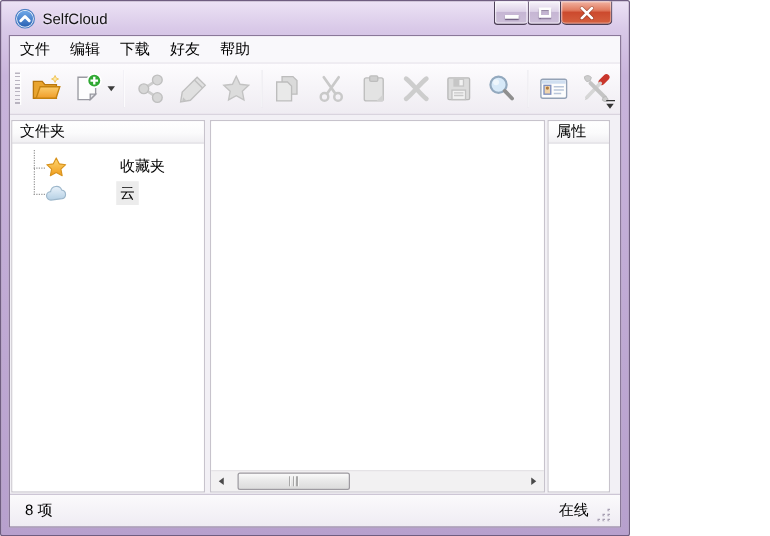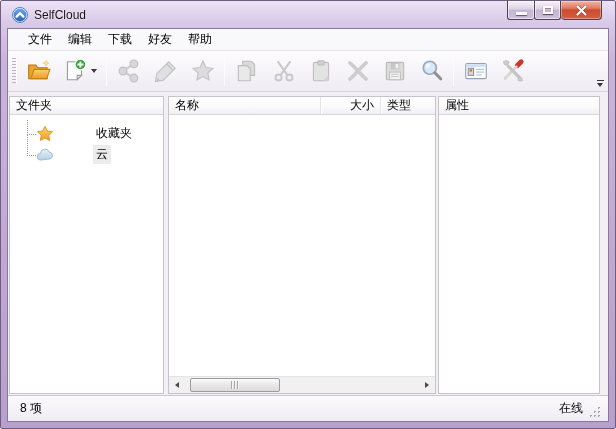--- a/index.html
+++ b/index.html
@@ -1,20 +1,20 @@
 <!DOCTYPE html>
 <html><head>
 <meta charset="utf-8">
 <style>
   * { margin:0; padding:0; box-sizing:border-box; }
   html,body { width:616px; height:429px; overflow:hidden;
     font-family:"Liberation Sans","DejaVu Sans",sans-serif; font-size:12px; color:#000; }
 
   
-  .window { position:relative; width:616px; height:429px;
+  .window { position:relative; width:504px; height:429px;
     border:1px solid #6f5d80; border-radius:2px;
     background:linear-gradient(180deg,#ece2f5 0%,#d9c9e8 22px,#c9b4dc 60px,#b7a0cd 100%); }
   .titlebar { height:27px; display:flex; align-items:center; padding-left:11px; }
   .app-icon { width:16px; height:16px; margin-right:6px; flex:0 0 auto; }
   .title-text { font-size:12px; color:#141414; text-shadow:0 0 3px rgba(255,255,255,.9); }
 
   .win-controls { position:absolute; top:0; right:13px; display:flex; }
   .wbtn { height:19px; border:1px solid #4c3f56; border-top:none;
     display:flex; align-items:center; justify-content:center;
     background:linear-gradient(180deg,#f7f3fa 0%,#ddd2e7 45%,#c6b6d4 50%,#cdbfd9 100%);
@@ -27,21 +27,21 @@
   .glyph-min { width:11px; height:3px; background:#fdfdfd; margin-top:6px;
     box-shadow:0 1px 1px rgba(60,40,80,.7); }
   .glyph-max { width:10px; height:8px; border:2px solid #fdfdfd;
     box-shadow:0 1px 1px rgba(60,40,80,.7), inset 0 1px 1px rgba(60,40,80,.5); }
 
   
   .client { position:absolute; left:6px; right:6px; top:27px; bottom:6px;
     background:#f2f0f5; border:1px solid #8a7899; display:flex; flex-direction:column; }
 
   .menubar { height:22px; background:#f9f8fb; border-bottom:1px solid #e6e2ea;
-    display:flex; align-items:center; padding-left:12px; }
+    display:flex; align-items:center; padding-left:0; }
   .menu-item { padding:3px 8px; cursor:default; }
 
   .toolbar { height:41px; background:linear-gradient(180deg,#fdfcfe,#efecf2);
     border-bottom:1px solid #d9d4de; display:flex; align-items:center; padding:0 2px; position:relative; }
   .gripper { width:5px; height:26px; margin:0 3px 0 2px;
     background:repeating-linear-gradient(180deg,#b9b4c0 0 1px,transparent 1px 3px);
     border-right:1px solid #fff; }
   .tbtn { width:37px; height:36px; display:flex; align-items:center; justify-content:center; }
   .tbtn.wide { width:46px; }
   .tsep { width:1px; height:30px; background:#d4cfda; border-right:1px solid #fcfbfd; margin:0 3px; }
@@ -316,27 +316,20 @@
               </svg>
             </span>
             <span class="tree-label">云</span>
           </div>
         </div>
       </div>
 
       <div class="v-splitter"></div>
 
       <div class="panel list-panel">
-        <div class="panel-header">
-          <div class="cols">
-            <div class="col c-name">名称</div>
-            <div class="col c-size">大小</div>
-            <div class="col c-type">类型</div>
-          </div>
-        </div>
         <div class="panel-body"></div>
         <div class="hscroll">
           <div class="sb-btn">
               <span class="tri-left"></span>
             </div>
           <div class="sb-track">
             <div class="sb-thumb">
                 <span class="sb-grip"></span>
               </div>
           </div>

